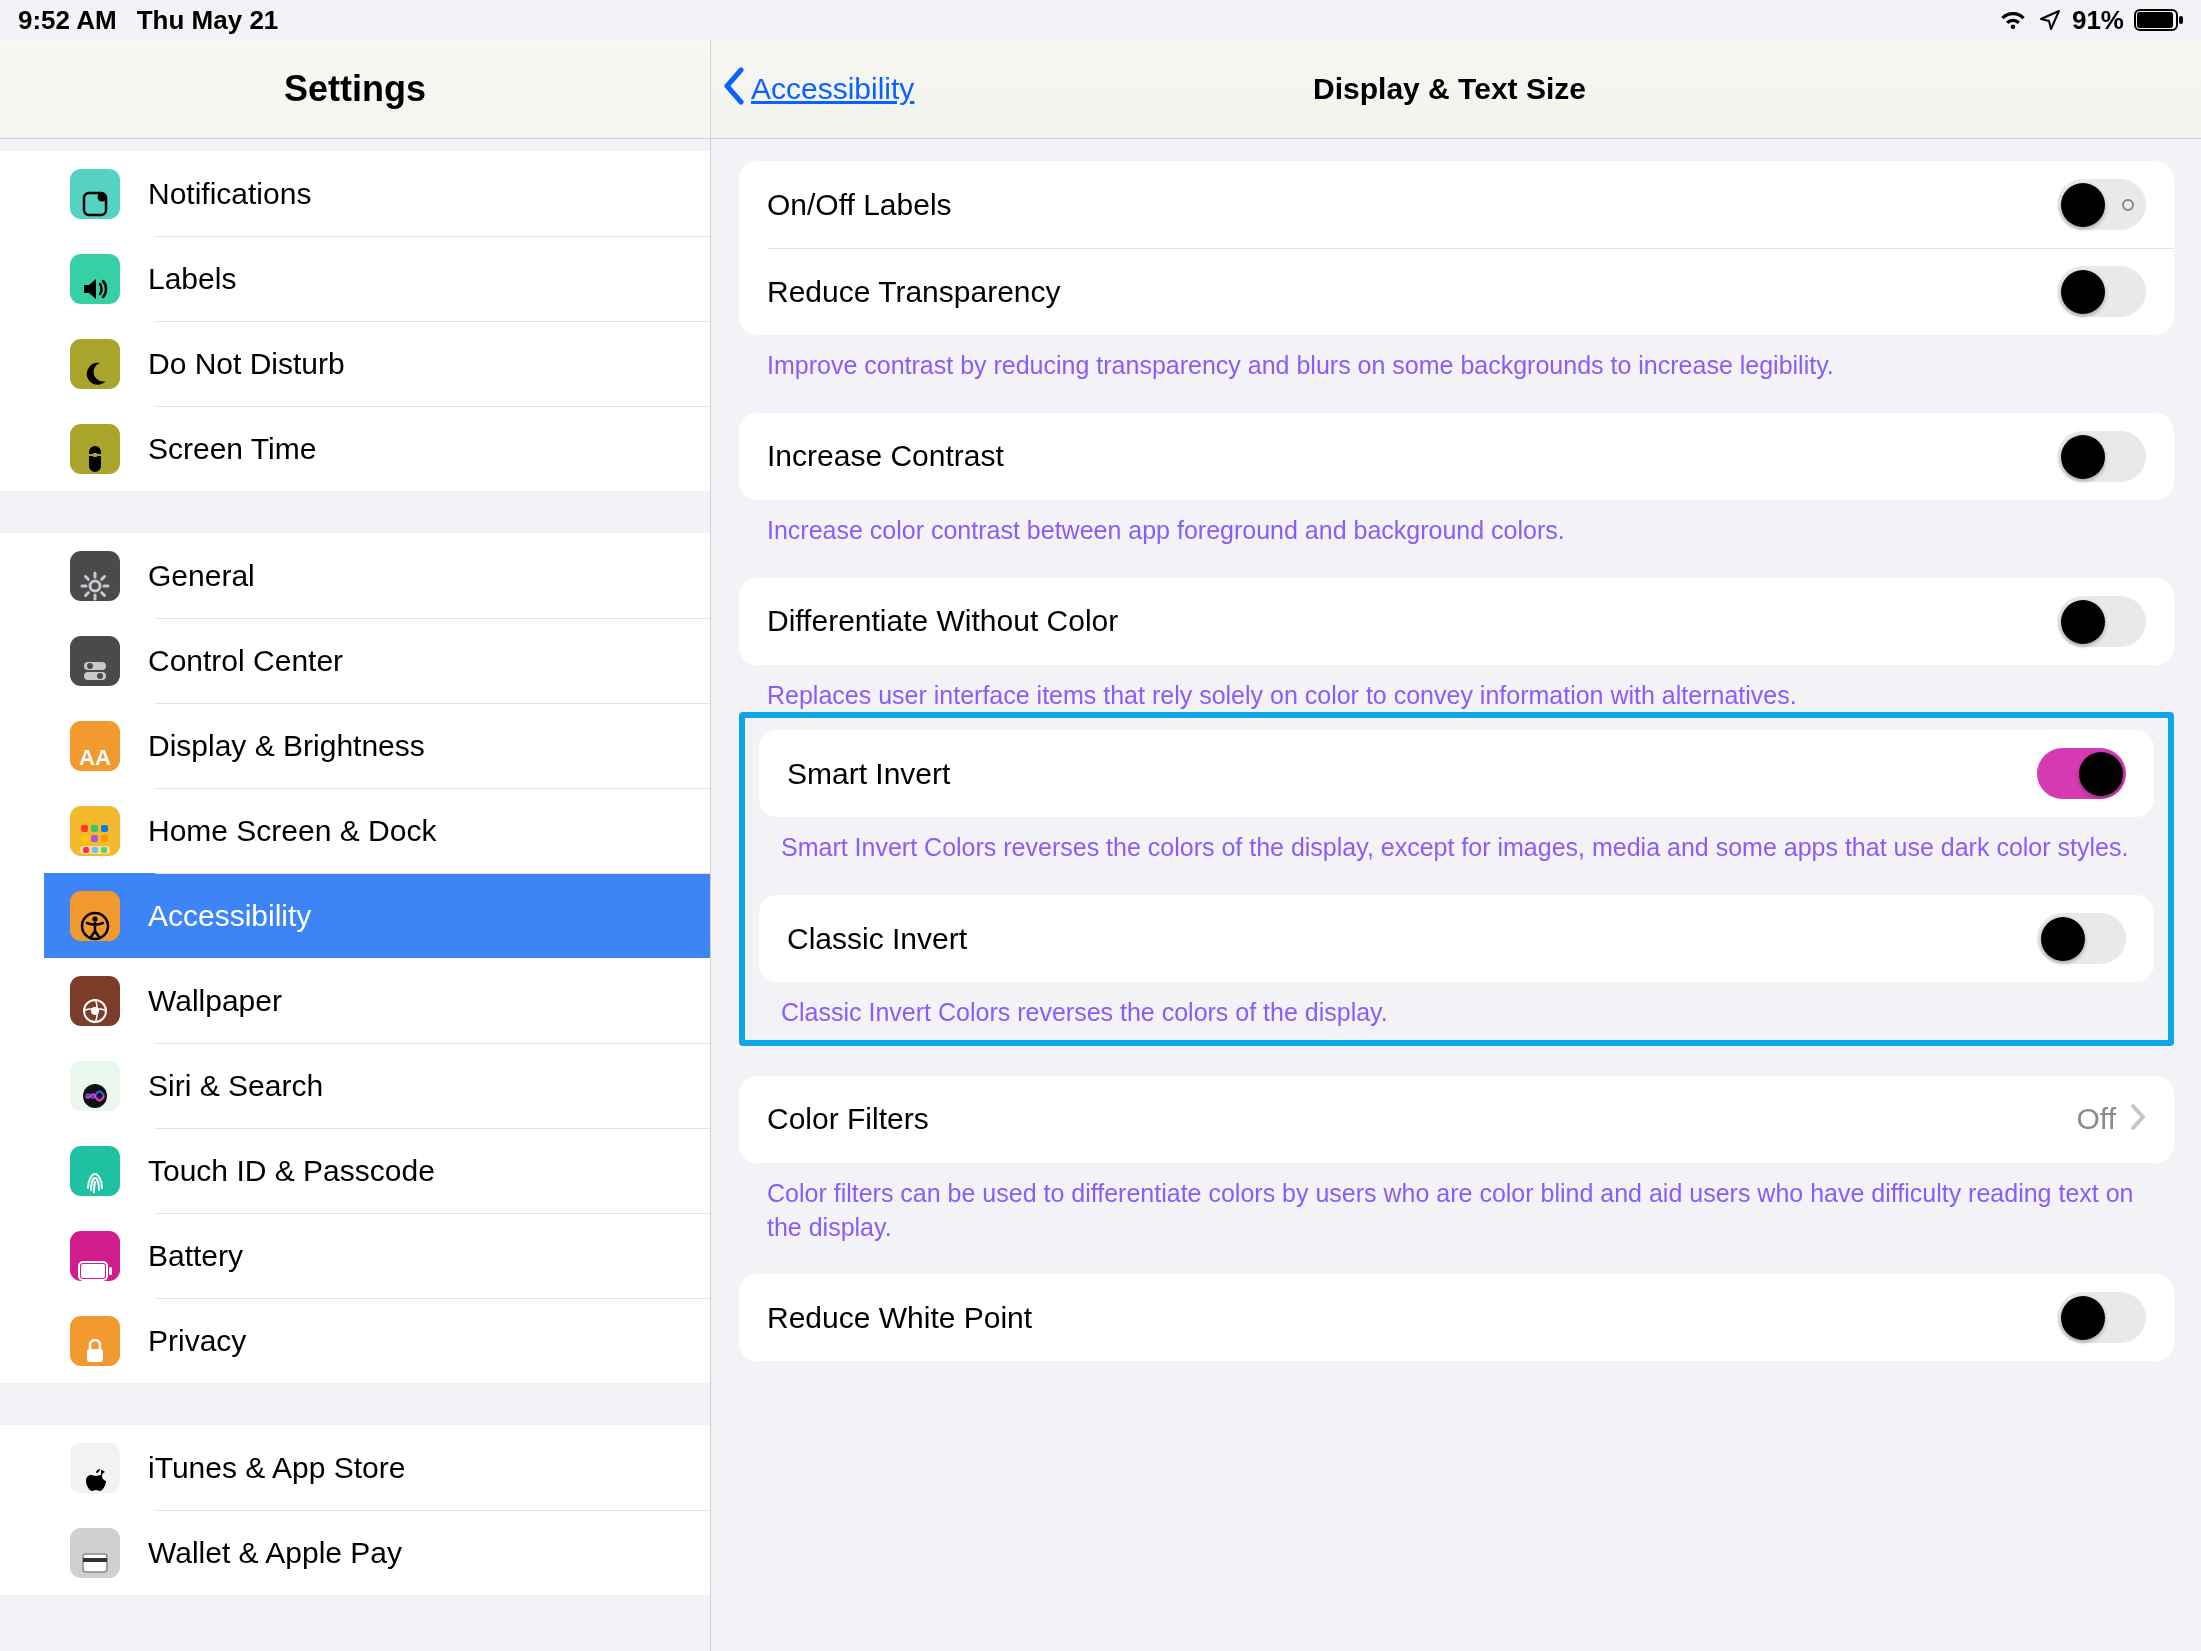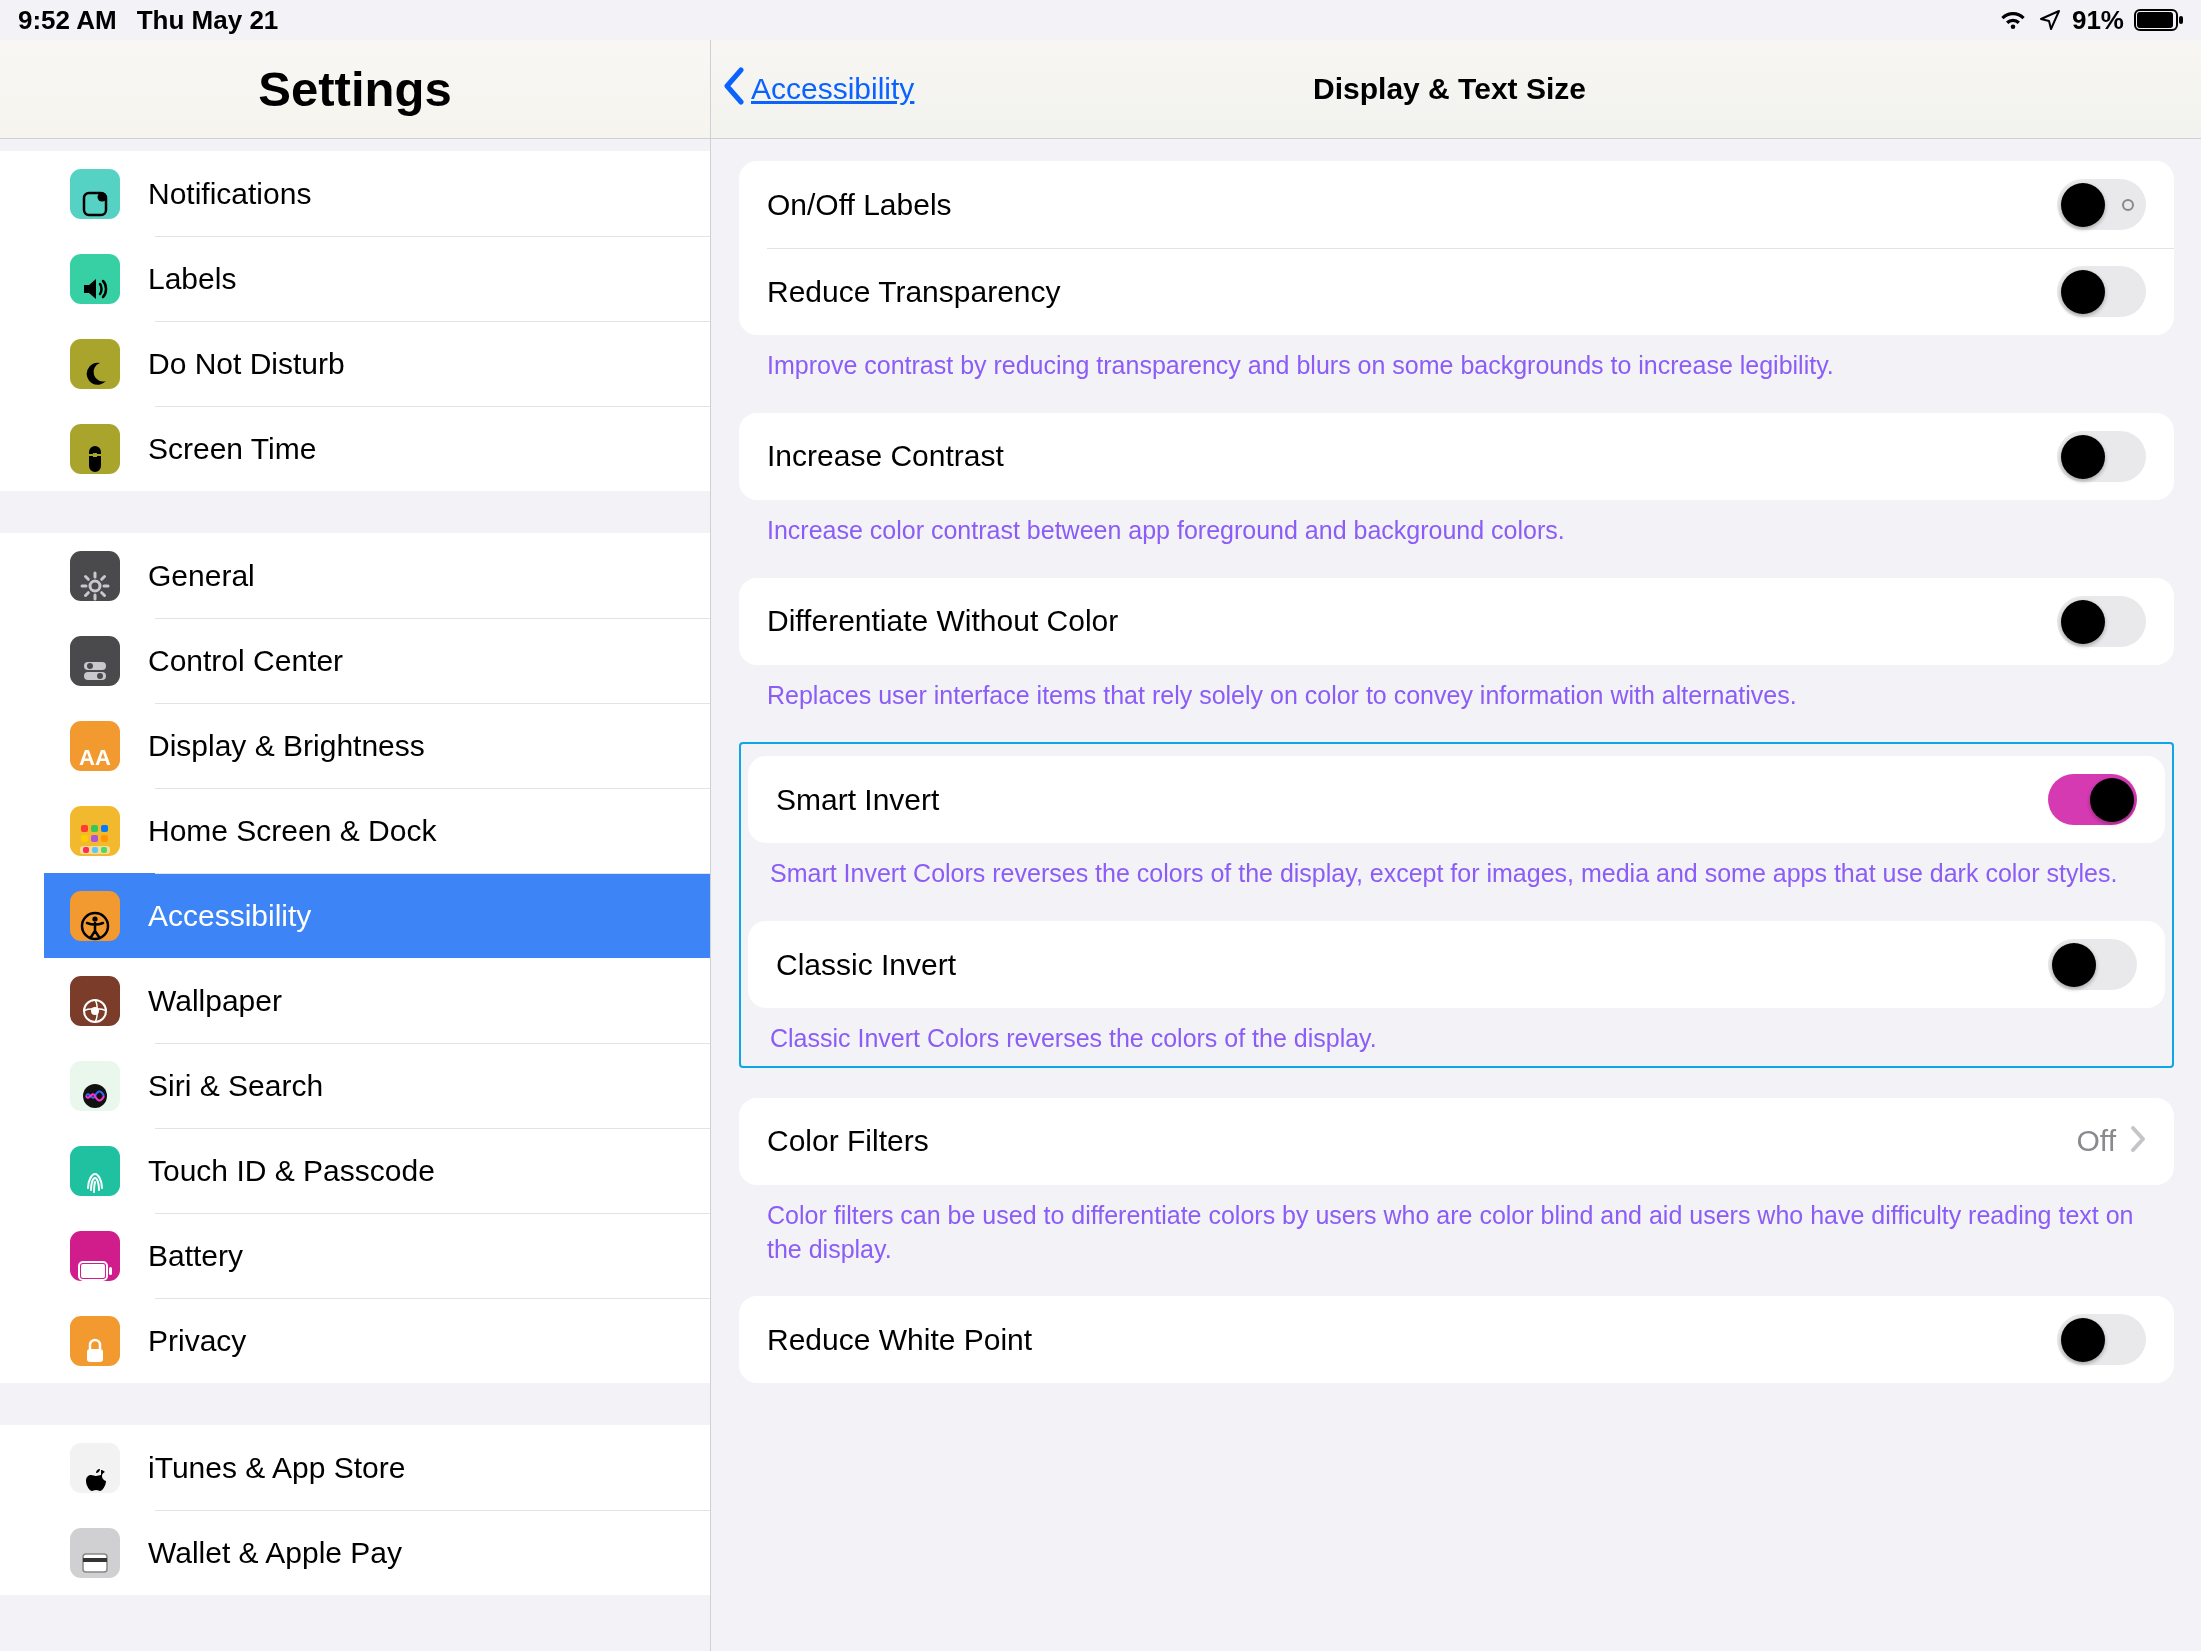--- a/index.html
+++ b/index.html
@@ -11,21 +11,21 @@
 .status-left { display:flex; align-items:center; gap:20px; }
 .status-right { margin-left:auto; display:flex; align-items:center; gap:10px; }
 .status-right svg { display:block; }
 
 
 .cols { display:flex; height:calc(100% - 40px); }
 .sidebar { width:711px; border-right:1px solid #d0d0d3; display:flex; flex-direction:column; background:#f2f2f7; }
 .detail  { flex:1; display:flex; flex-direction:column; background:#f2f2f7; }
 
 
-.sidebar-header { height:99px; display:flex; align-items:center; justify-content:center; font-size:49px; font-weight:700; background:linear-gradient(#f8f7f3,#f5f4ef); border-bottom:1px solid #d0d0d3; }
+.sidebar-header { height:99px; display:flex; align-items:center; justify-content:center; font-size:36px; font-weight:700; background:linear-gradient(#f8f7f3,#f5f4ef); border-bottom:1px solid #d0d0d3; }
 
 
 .sidebar-scroll { flex:1; overflow:hidden; }
 .group-gap { height:42px; }
 .group     { background:#fff;padding-left:44px; }
 .row {
   display:flex; align-items:center; height:85px; padding-left:26px; position:relative;
 }
 .row + .row::before {
   content:""; position:absolute; left:111px; right:0; top:0; height:1px; background:#e3e3e6;
@@ -97,21 +97,21 @@
 .toggle.on  .knob { left:42px; }
 .toggle .dot { position:absolute; right:12px; width:12px; height:12px; border:2px solid #888; border-radius:50%; }
 
 
 
 .footer {
   font-size:25px; color:#8b5cf6; padding:14px 28px 0; line-height:1.35;
 }
 
 
-.hl-wrap { border:2px solid #0ea5e9; border-radius:4px; padding:12px 7px 10px; margin-top:30px; }
+.hl-wrap { border:6px solid #0ea5e9; border-radius:4px; padding:12px 14px 10px; }
 .hl-wrap .cell-group { border-radius:18px; }
 .hl-wrap .footer { padding-left:22px; padding-right:22px; }
 
 
 .sp-sm{height:22px;} .sp-md{height:30px;}
 
 </style>
 </head>
 <body>
 <div class="viewport" style="transform: scale(1);">

